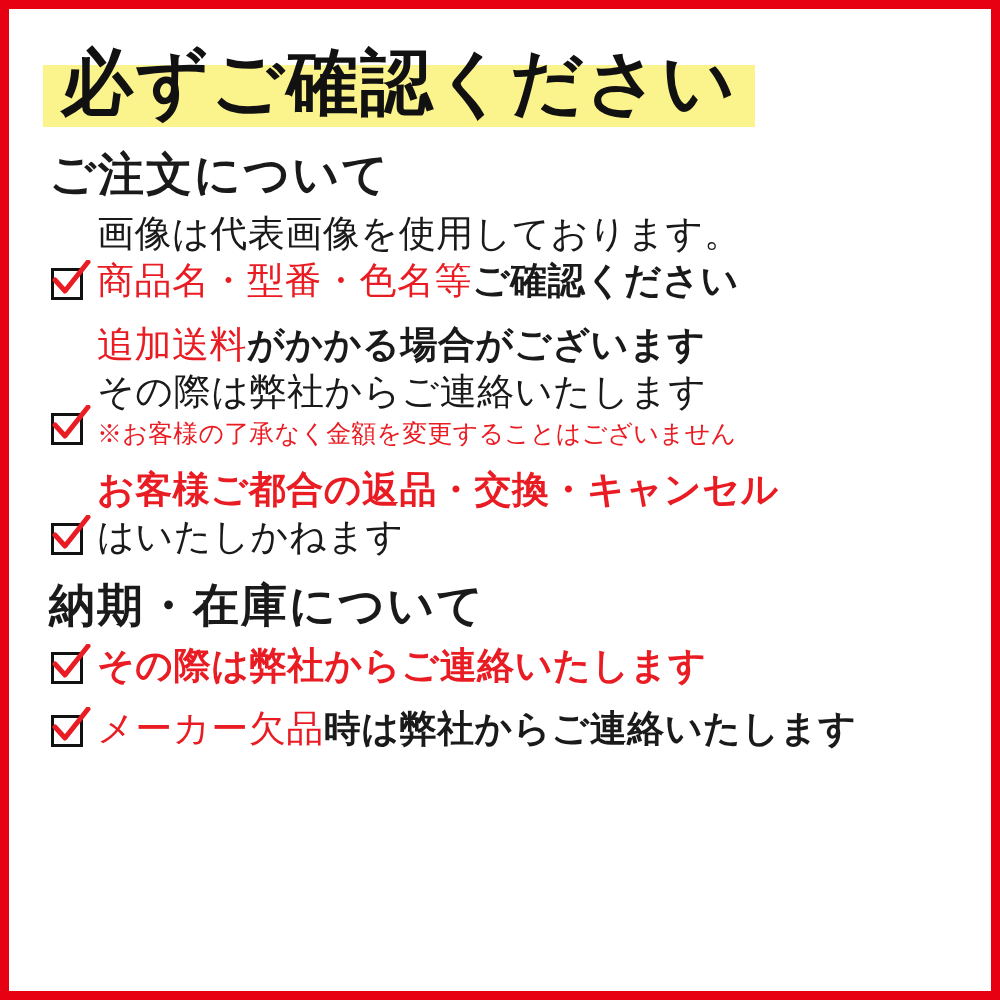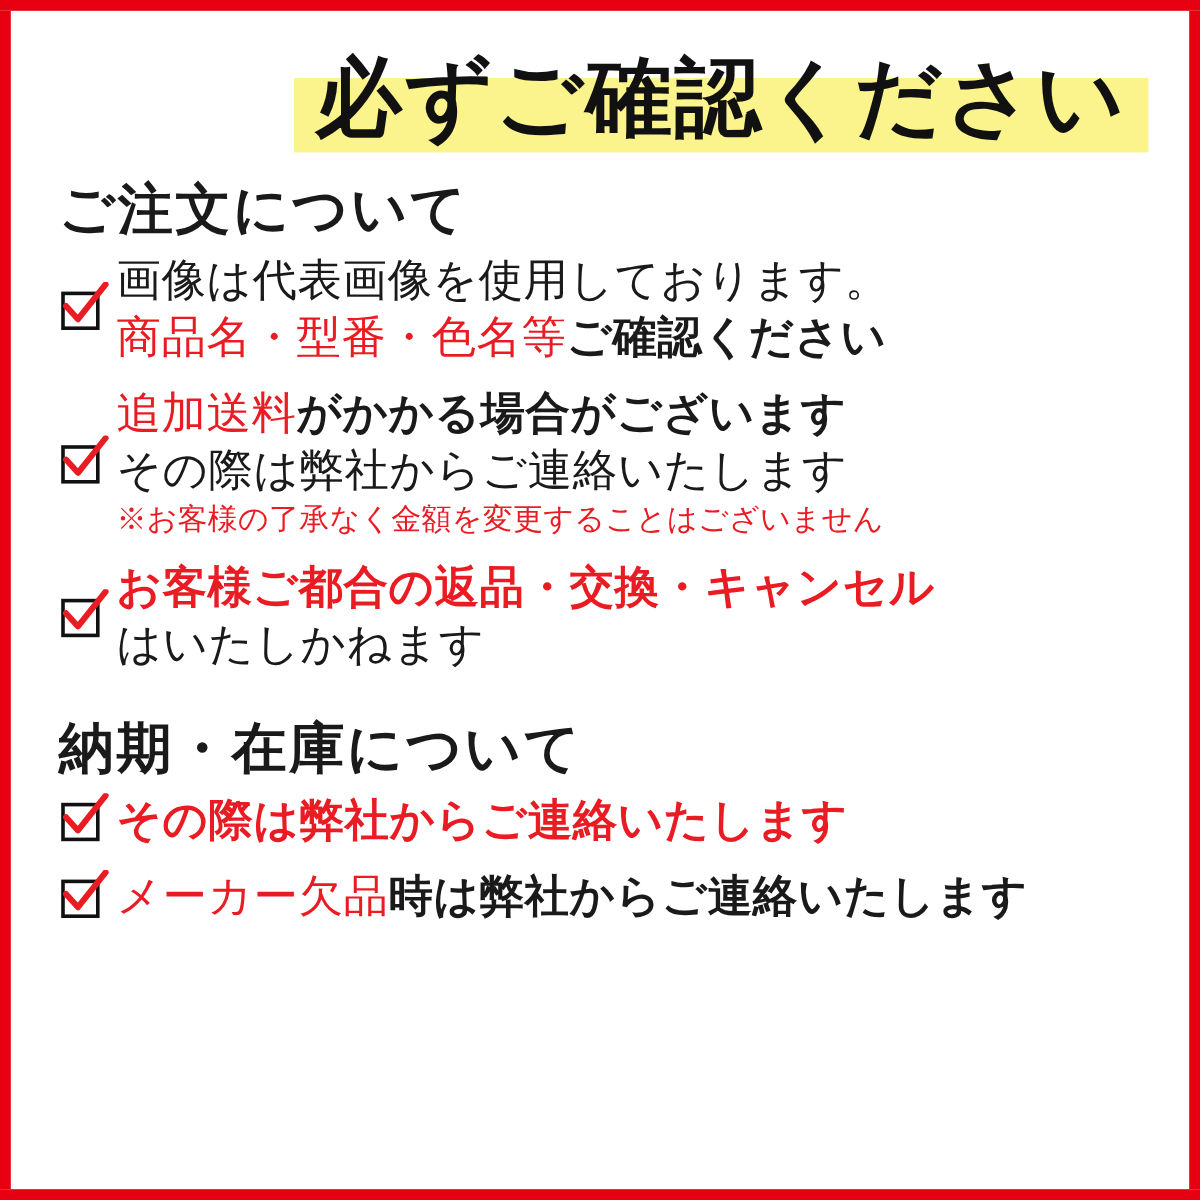--- a/index.html
+++ b/index.html
@@ -37,21 +37,21 @@
     left: 9px;
     right: 9px;
     top: 0;
     bottom: 0;
     padding: 26px 34px 0 34px;
     box-sizing: border-box;
   }
 
   
   .title-wrap {
-    text-align: right;
+    text-align: left;
     margin: 6px 0 20px 0;
   }
   .title {
     display: inline-block;
     position: relative;
     font-size: 72px;
     font-weight: bold;
     color: #111111;
     letter-spacing: 2px;
     line-height: 1.05;
@@ -74,27 +74,27 @@
   
   .section-heading {
     font-size: 46px;
     font-weight: bold;
     color: #1a1a1a;
     letter-spacing: 2px;
     margin: 6px 0 8px 6px;
     line-height: 1.2;
   }
   .section-heading.second {
-    margin-top: 36px;
+    margin-top: 18px;
   }
 
   
   .item {
     display: flex;
-    align-items: center;
+    align-items: flex-end;
     margin: 0 0 16px 6px;
   }
   .check-icon {
     flex: 0 0 auto;
     width: 40px;
     height: 40px;
     margin: 6px 8px 0 0;
     position: relative;
   }
   .check-icon .box {

